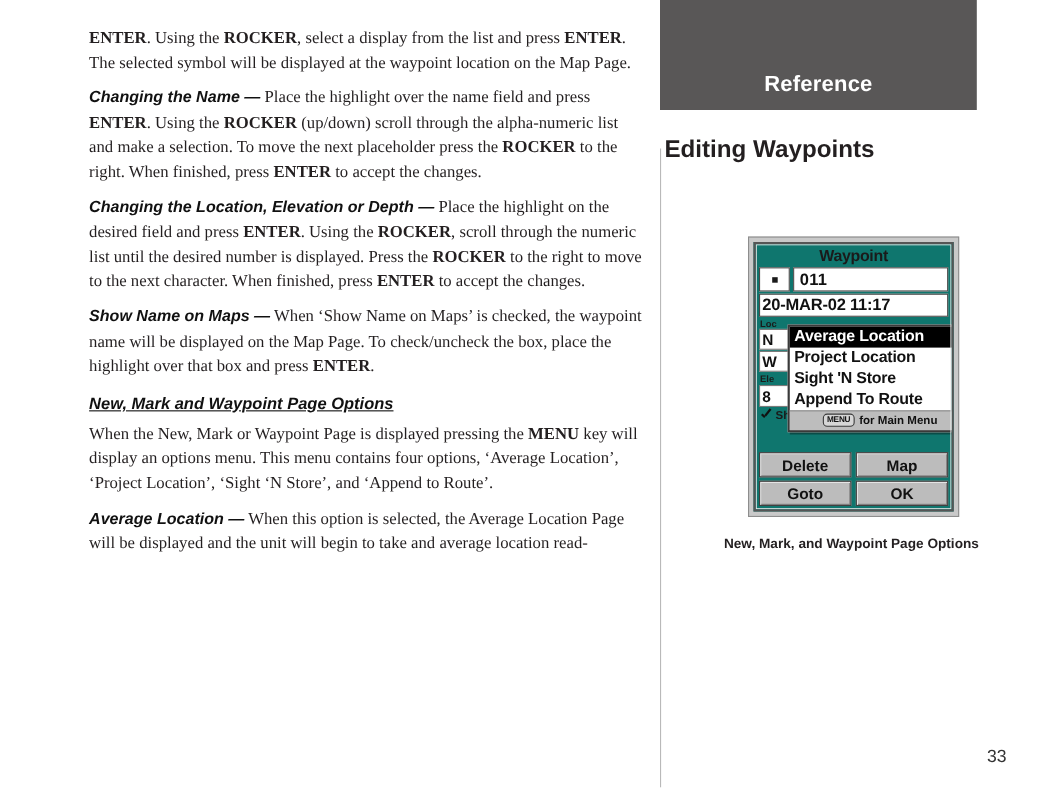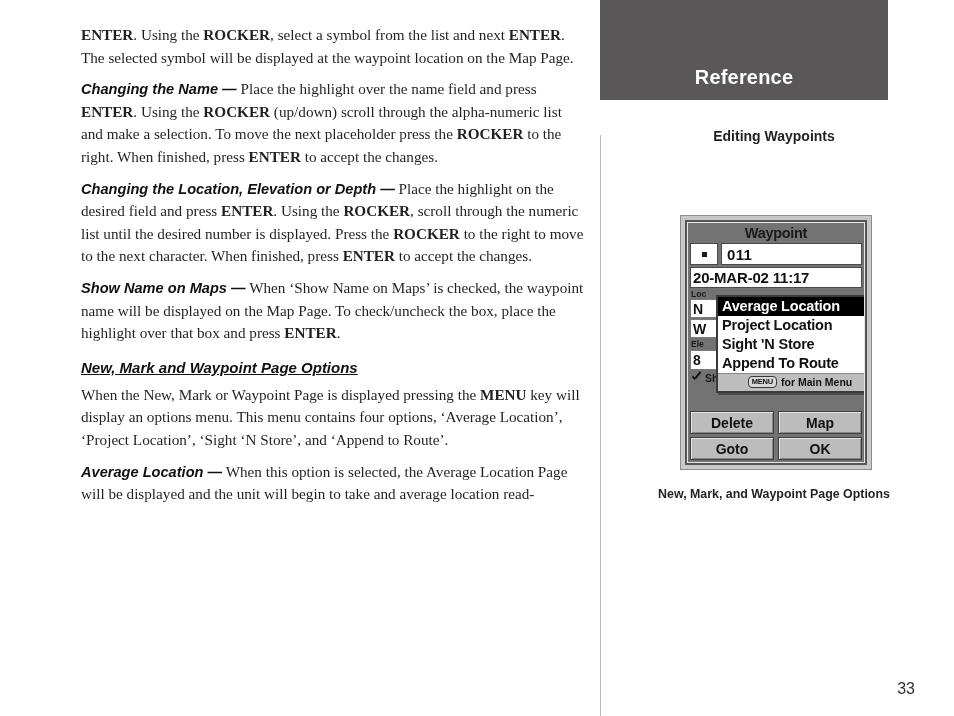--- a/index.html
+++ b/index.html
@@ -69,24 +69,24 @@
   .v-divider {
     position: absolute;
     left: 600px; top: 135px;
     width: 1px; height: 581px;
     background: #b9b9b9;
   }
   .side-title {
     position: absolute;
     left: 604px; top: 124px;
     width: 340px;
-    text-align: center;
-    font-family: "Liberation Sans", sans-serif;
-    font-weight: bold;
-    font-size: 14px;
+    text-align: left;
+    font-family: "Liberation Sans", sans-serif;
+    font-weight: bold;
+    font-size: 22px;
     line-height: 24px;
     color: #231f20;
   }
   .fig-caption {
     position: absolute;
     left: 604px; top: 487px;
     width: 340px;
     text-align: center;
     font-family: "Liberation Sans", sans-serif;
     font-weight: bold;
@@ -106,21 +106,21 @@
     position: absolute;
     left: 680px; top: 215px;
     width: 192px; height: 255px;
     background: #c9c9c9;
     border: 1px solid #8d8d8d;
     padding: 4px;
   }
   .gps-screen {
     position: relative;
     width: 100%; height: 100%;
-    background: #737373;
+    background: #0f766e;
     border: 2px solid #555555;
     font-family: "Liberation Sans", sans-serif;
     overflow: hidden;
   }
   .gps-screen::after{
     content:""; position:absolute; inset:0;
     border:1px solid #e9e9e9; pointer-events:none;
   }
 
   .gps-title {
@@ -300,21 +300,21 @@
     border: 1px solid #8a8a8a;
   }
 </style>
 </head>
 <body>
 
 <div id="page">
 
   <div class="body-col">
 
-    <p class="para"><b>ENTER</b><span>.  Using the </span><b>ROCKER</b><span>, select a symbol from the list and next </span><b>ENTER</b><span>.  The selected symbol will be displayed at the waypoint location on the Map Page.</span></p>
+    <p class="para"><b>ENTER</b><span>.  Using the </span><b>ROCKER</b><span>, select a display from the list and press </span><b>ENTER</b><span>.  The selected symbol will be displayed at the waypoint location on the Map Page.</span></p>
 
     <p class="para"><span class="run-in">Changing the Name —</span><span> Place the highlight over the name field and press </span><b>ENTER</b><span>.  Using the </span><b>ROCKER</b><span> (up/down) scroll through the alpha-numeric list and make a selection.  To move the next placeholder press the </span><b>ROCKER</b><span> to the right.  When finished, press </span><b>ENTER</b><span> to accept the changes.</span></p>
 
     <p class="para"><span class="run-in">Changing the Location, Elevation or Depth —</span><span> Place the highlight on the desired field and press </span><b>ENTER</b><span>.  Using the </span><b>ROCKER</b><span>, scroll through the numeric list until the desired number is displayed.  Press the </span><b>ROCKER</b><span> to the right to move to the next character.  When finished, press </span><b>ENTER</b><span> to accept the changes.</span></p>
 
     <p class="para"><span class="run-in">Show Name on Maps —</span><span>  When ‘Show Name on Maps’ is checked, the waypoint name will be displayed on the Map Page.  To check/uncheck the box, place the highlight over that box and press </span><b>ENTER</b><span>.</span></p>
 
     <span class="subhead">New, Mark and Waypoint Page Options</span>
 
     <p class="para"><span>When the New, Mark or Waypoint Page is displayed pressing the </span><b>MENU</b><span> key will display an options menu. This menu contains four options, ‘Average Location’, ‘Project Location’, ‘Sight ‘N Store’, and ‘Append to Route’.</span></p>

